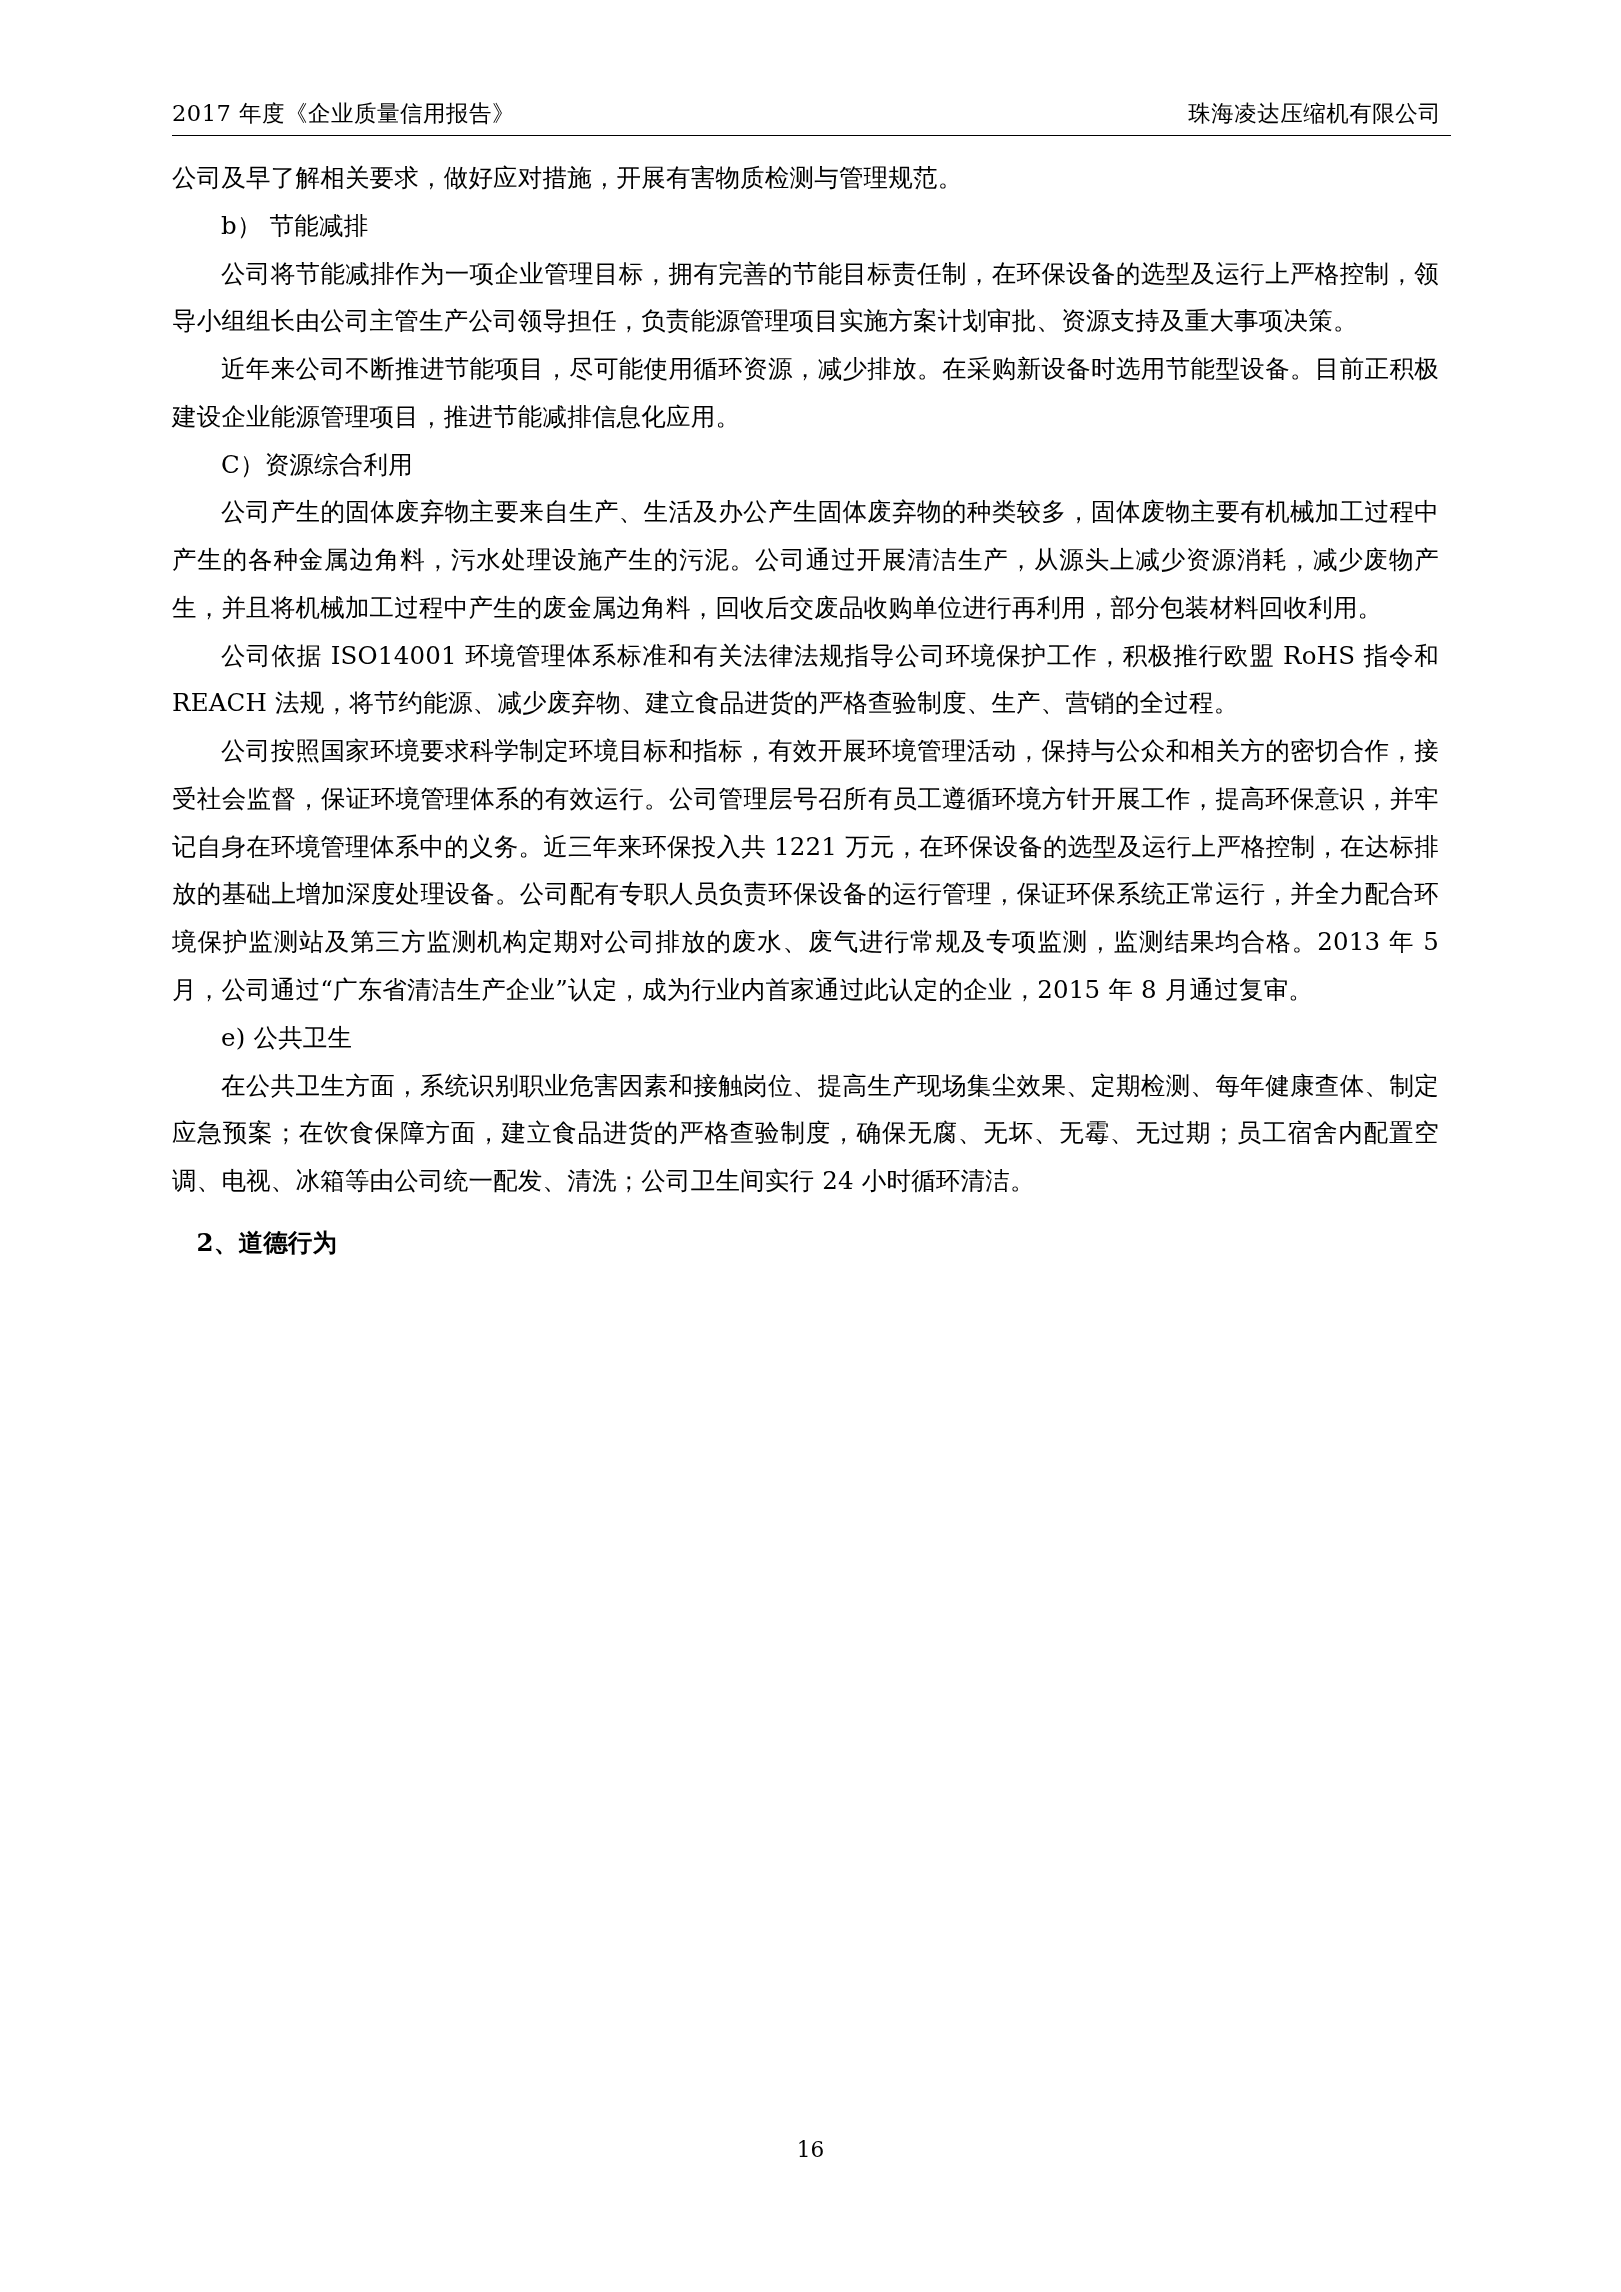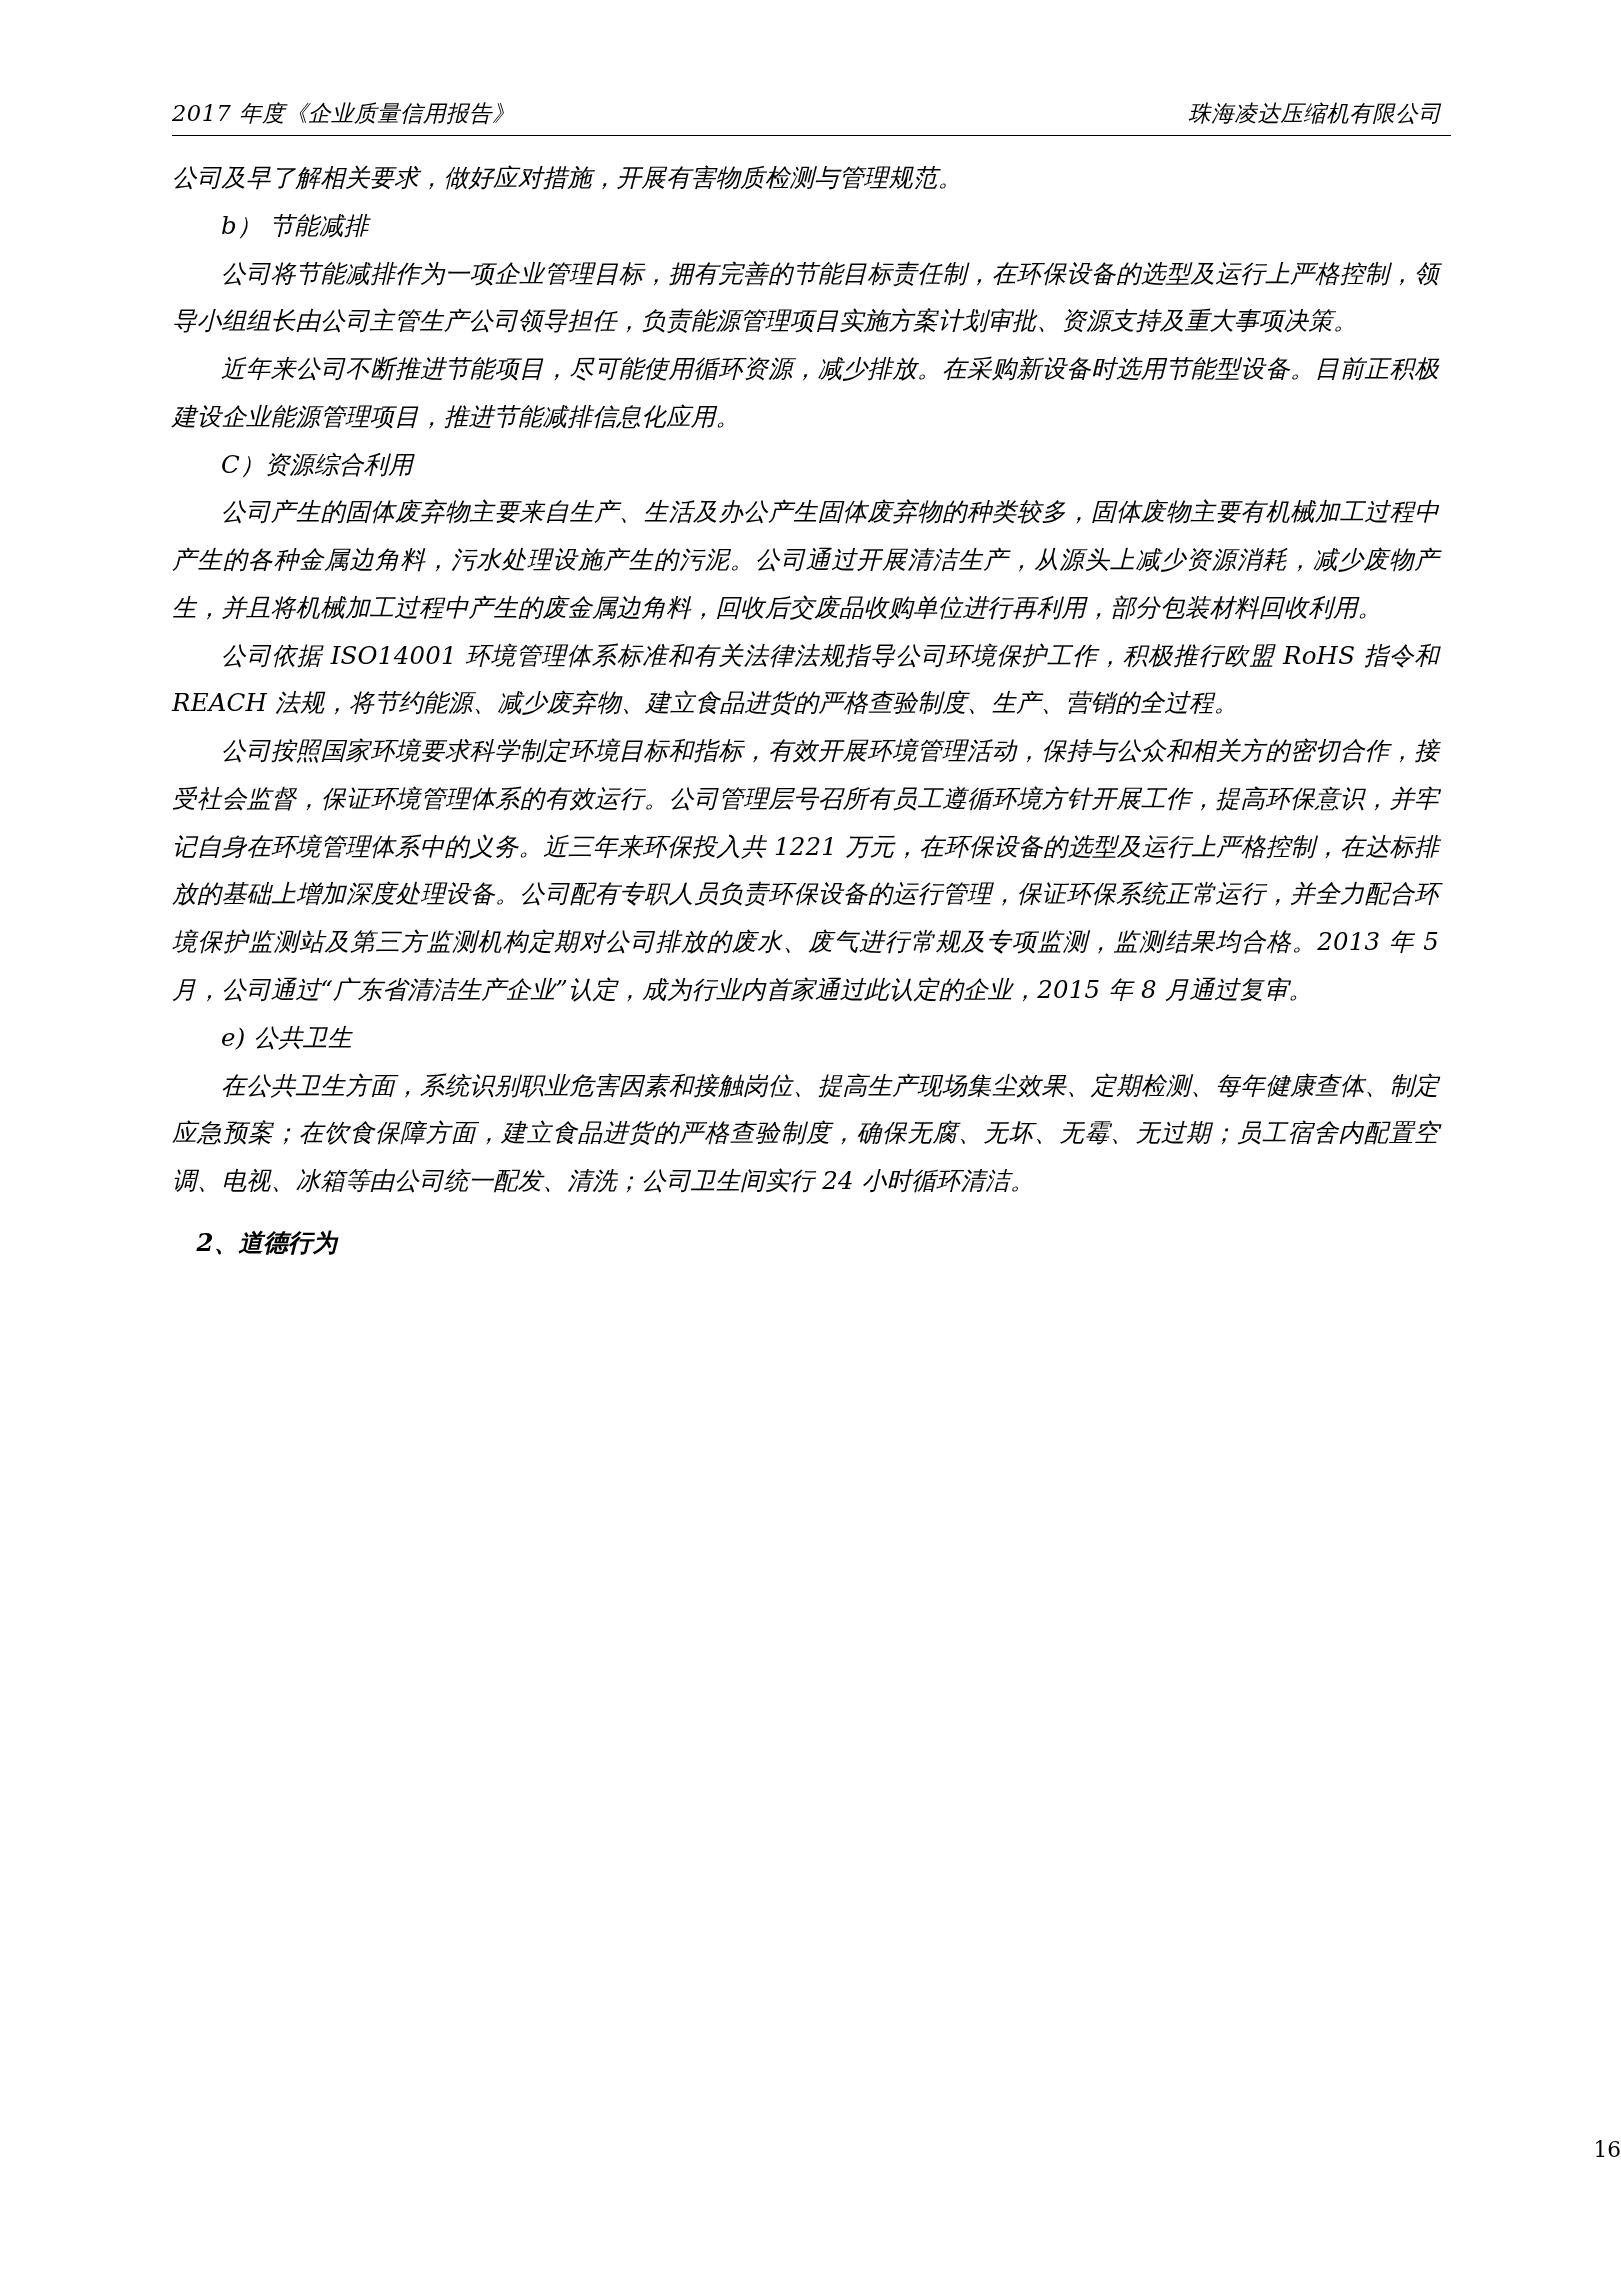--- a/index.html
+++ b/index.html
@@ -15,21 +15,20 @@
     margin: 0 auto;
     box-sizing: border-box;
     font-family: "DejaVu Serif", "Liberation Serif", serif;
     color: #000000;
   }
   .content {
     position: absolute;
     left: 172px;
     top: 98px;
     width: 1279px;
-    font-style: italic;
   }
   .header {
     display: flex;
     justify-content: space-between;
     align-items: flex-end;
     font-size: 22.5px;
     line-height: 1.4;
     padding-bottom: 5.9px;
     border-bottom: 1.5px solid #000;
     letter-spacing: 0.5px;
@@ -57,21 +56,21 @@
   p.bold-head {
     text-indent: 1em;
     font-weight: bold;
     margin-top: 13.7px;
   }
   .pagenum {
     position: absolute;
     left: 0;
     right: 0;
     top: 2137px;
-    text-align: right;
+    text-align: center;
     font-size: 21.6px;
   }
 </style>
 </head>
 <body>
 
 <div class="page">
   <div class="content">
 
     <div class="header">

